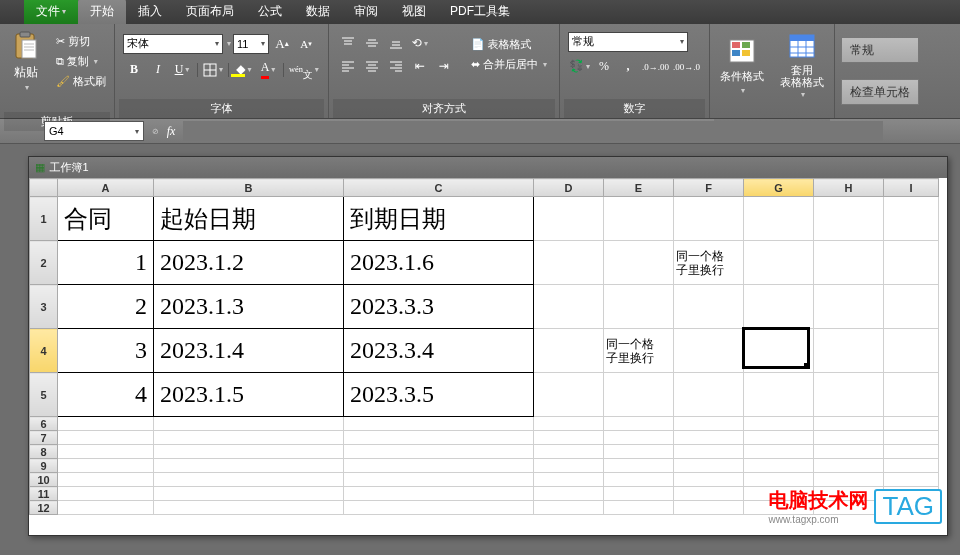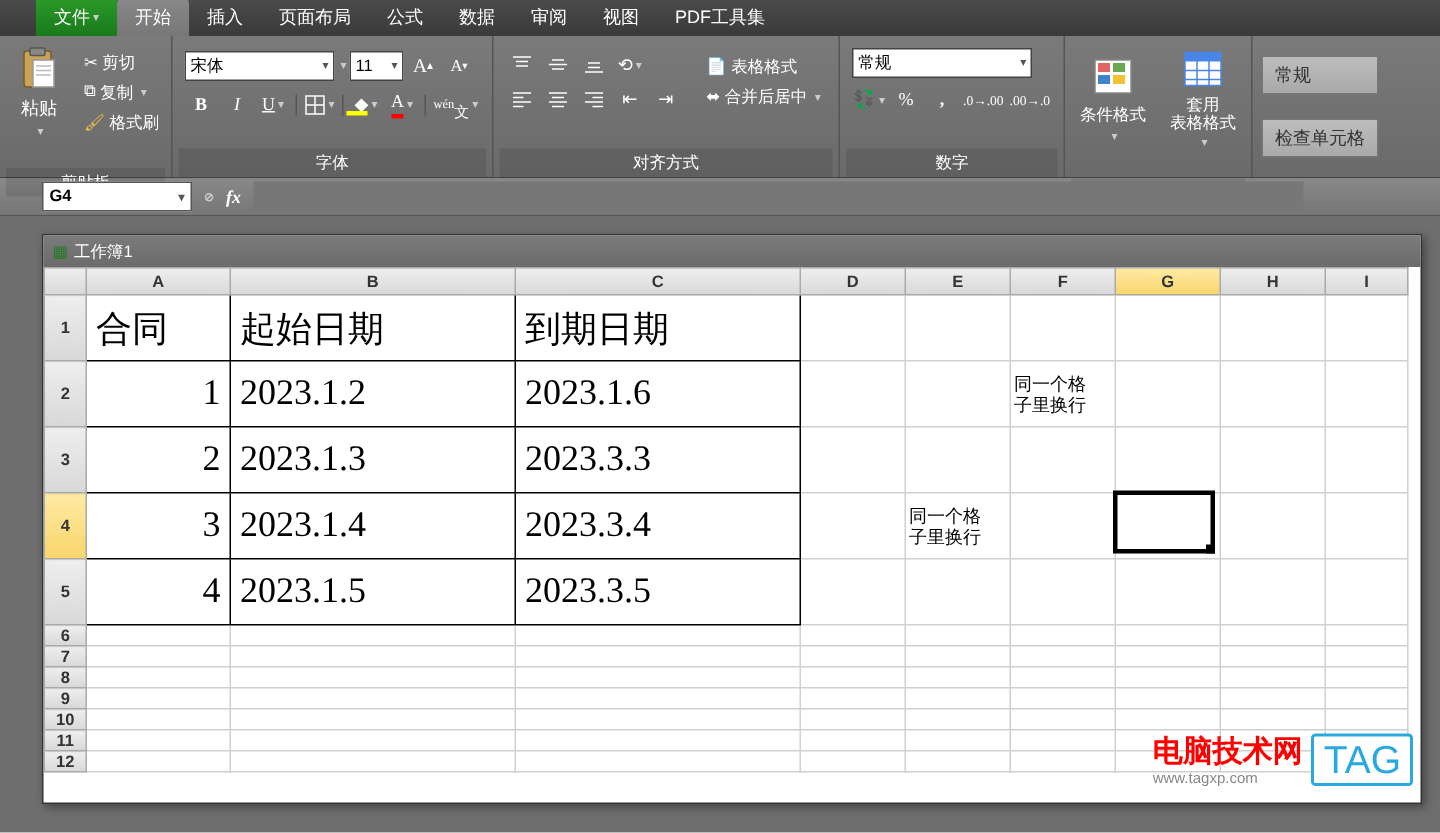--- a/index.html
+++ b/index.html
@@ -29,21 +29,21 @@
 .font-name { width: 100px; }
 .font-size { width: 36px; }
 .ctrl-row { display: flex; gap: 2px; margin-top: 3px; }
 .ctrl-btn { min-width: 22px; height: 22px; display: flex; align-items: center; justify-content: center; color: #fff; border: 1px solid transparent; font-family: "Times New Roman", serif; }
 
 
 .style-box { background: linear-gradient(#bdbdbd,#a9a9a9); border: 1px solid #777; padding: 4px 8px; color: #333; font-size: 12px; display: flex; align-items: center; height: 26px; }
 .check-btn { background: linear-gradient(#bdbdbd,#a9a9a9); border: 1px solid #777; padding: 4px 8px; color: #333; margin-top: 16px; height: 26px; font-size: 12px; }
 
 
-.formula-bar { background: linear-gradient(#888,#777); height: 25px; display: flex; align-items: center; border-bottom: 1px solid #555; padding-left: 28px; font-weight: bold; }
+.formula-bar { background: linear-gradient(#888,#777); height: 25px; display: flex; align-items: center; border-bottom: 1px solid #555; padding-left: 44px; }
 .name-box { background: #fff; border: 1px solid #555; width: 100px; height: 20px; display: flex; align-items: center; padding: 0 4px; font-size: 11px; justify-content: space-between; }
 .fx-area { display: flex; align-items: center; margin-left: 6px; gap: 8px; }
 .fx-label { font-style: italic; color: #fff; font-family: serif; }
 .formula-input { background: #777; border: none; height: 20px; width: 700px; }
 
 
 .workspace { background: #6e6e6e; position: relative; height: 411px; padding-top: 12px; padding-left: 28px;}
 .workbook { background: #fff; border: 1px solid #333; width: 920px; height: 380px; box-shadow: 2px 2px 6px rgba(0,0,0,0.4); display: flex; flex-direction: column; }
 .wb-title { background: linear-gradient(#7b7b7b,#6b6b6b); color: #fff; font-size: 11px; padding: 3px 6px; display: flex; align-items: center; gap: 4px; }
 .wb-title .xl-icon { color: #2a7a2a; }

